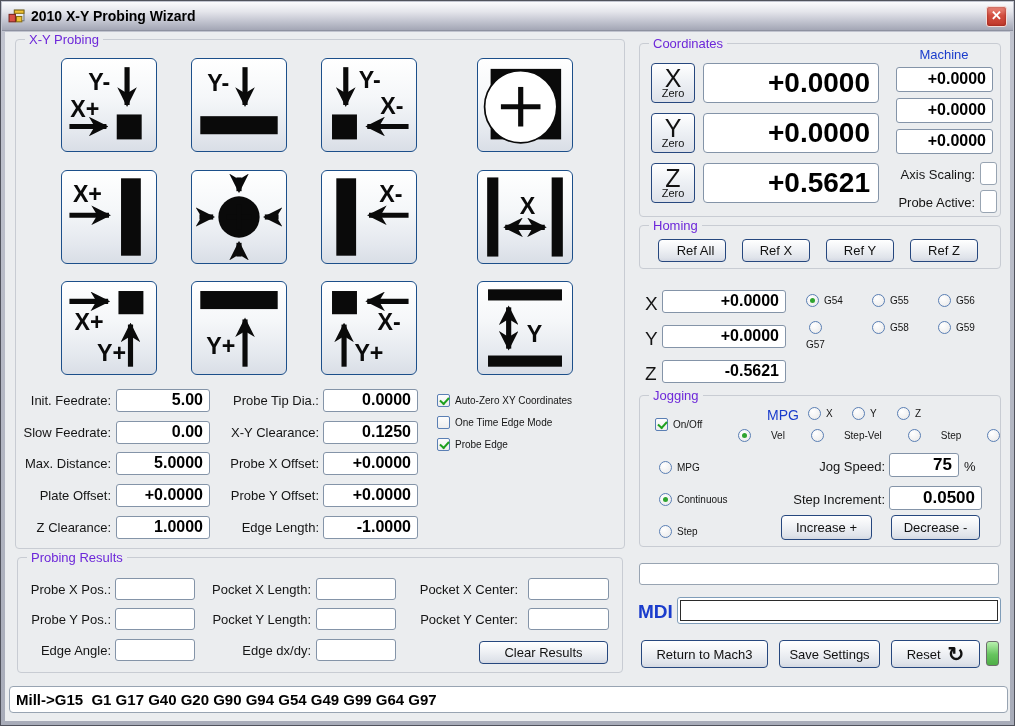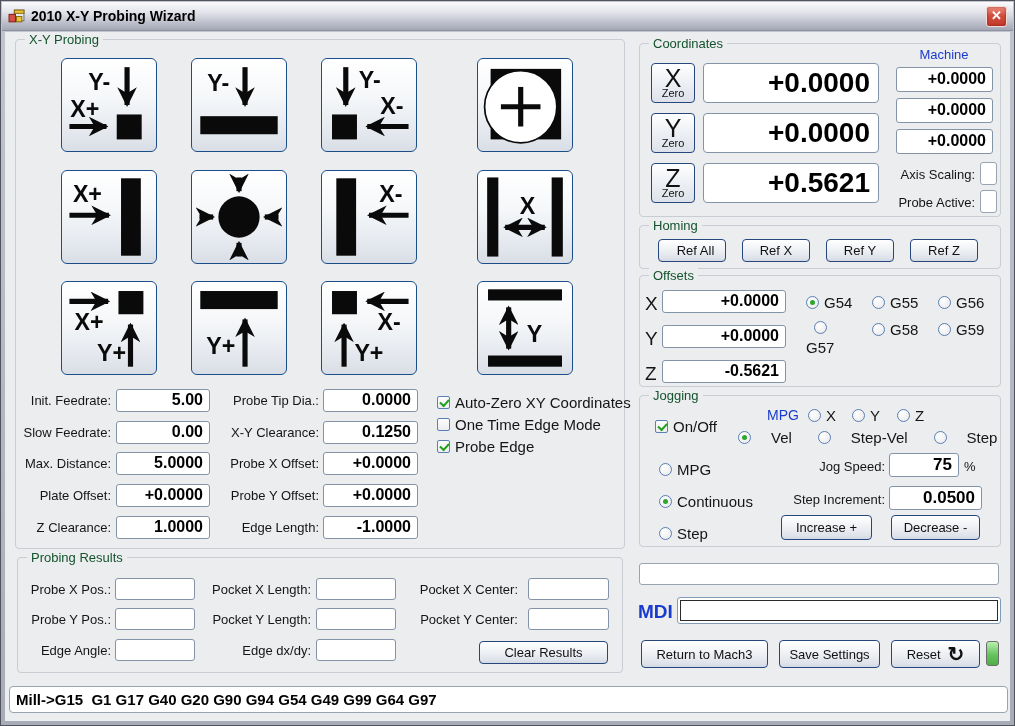--- a/index.html
+++ b/index.html
@@ -15,38 +15,38 @@
     border-bottom:1px solid #8d91a0; display:flex; align-items:center; padding:4px 6px; gap:6px; }
   .title { font-weight:bold; font-size:14px; color:#000; }
   .close-btn { margin-left:auto; width:21px; height:21px; border-radius:3px;
     border:1px solid #f3dcd8; color:#fff; font-weight:bold; font-size:13px; line-height:18px;
     text-align:center; background:linear-gradient(180deg,#ee8f82,#d8544563 45%,#c03a2c);
     background-color:#cf4a3c; box-shadow:inset 0 0 3px rgba(100,0,0,.55); cursor:pointer; }
   .clientbg { position:absolute; left:4px; right:4px; top:31px; bottom:4px; background:#ebedef; }
 
   .group { position:absolute; border:1px solid #c8ccd3; border-radius:4px; }
   .gl { position:absolute; top:-8px; left:9px; background:#ebedef; padding:0 4px;
-    font-size:13px; color:#14532d; line-height:15px; white-space:nowrap; }
+    font-size:13px; color:#6d28d9; line-height:15px; white-space:nowrap; }
 
   .lbl { position:absolute; font-size:13px; color:#151515; text-align:right; white-space:nowrap; }
   .fld { position:absolute; background:#fff; border:1px solid #8494a8; border-radius:3px;
     font-weight:bold; font-size:16px; color:#000; text-align:right; padding:1px 6px 0 2px; }
   .btn { position:absolute; border:1px solid #26477e; border-radius:4px; cursor:pointer;
     background:linear-gradient(180deg,#ffffff,#f1f3f6 40%,#dfe3ea 85%,#d3d8e2);
     font-size:13px; color:#111; display:flex; align-items:center; justify-content:center; gap:7px; }
 
   .pbtn { position:absolute; width:96px; height:94px; border:1px solid #1c4f8a; border-radius:6px;
     background:linear-gradient(180deg,#ffffff,#f5f7f9 42%,#e4e8ee 80%,#d9dee6); cursor:pointer;
     display:flex; align-items:center; justify-content:center; }
   .picon { width:86px; height:86px; }
   .picon line { stroke:#0a0a0a; stroke-width:6; }
   .picon text { font-weight:bold; font-size:27px; fill:#0a0a0a; font-family:"Liberation Sans",sans-serif; }
   .picon rect { fill:#0a0a0a; }
 
-  .row { position:absolute; display:flex; align-items:center; gap:5px; font-size:15px; color:#151515; white-space:nowrap; }
+  .row { position:absolute; display:flex; align-items:center; gap:5px; font-size:10px; color:#151515; white-space:nowrap; }
   .cb { width:13px; height:13px; border:1px solid #5a7fb4; border-radius:2px; flex:0 0 auto;
     background:linear-gradient(180deg,#fdfdfd,#ededed); position:relative; }
   .cb.on::after { content:""; position:absolute; left:2px; top:2px; width:7px; height:4px;
     border-left:2px solid #1fa11f; border-bottom:2px solid #1fa11f; transform:rotate(-48deg); }
   .rad { width:13px; height:13px; border:1px solid #5a7fb4; border-radius:50%; flex:0 0 auto;
     background:radial-gradient(circle at 35% 30%,#ffffff,#e8e8e8); position:relative; }
   .rad.on::after { content:""; position:absolute; left:3px; top:3px; width:5px; height:5px;
     border-radius:50%; background:#2fa42f; }
 
   .zerobtn { position:absolute; width:44px; height:40px; border:1px solid #26477e; border-radius:4px;
@@ -289,23 +289,20 @@
   <div class="indicator" style="left:979px; top:189px;"></div>
 
   <div class="group" style="left:638px; top:224px; width:362px; height:44px;">
     <span class="gl">Homing</span>
   </div>
   <div class="btn" style="left:657px; top:238px; width:68px; height:23px;padding-left:7px;">Ref All</div>
   <div class="btn" style="left:741px; top:238px; width:68px; height:23px;">Ref X</div>
   <div class="btn" style="left:825px; top:238px; width:68px; height:23px;">Ref Y</div>
   <div class="btn" style="left:909px; top:238px; width:68px; height:23px;">Ref Z</div>
 
-  <div class="group" style="left:638px; top:274px; width:362px; height:112px;">
-    <span class="gl">Offsets</span>
-  </div>
   <div class="lbl" style="left:644px; top:292px; font-size:19px;">X</div>
   <div class="fld" style="left:661px; top:289px; width:124px; height:23px;">+0.0000</div>
   <div class="lbl" style="left:644px; top:327px; font-size:19px;">Y</div>
   <div class="fld" style="left:661px; top:324px; width:124px; height:23px;">+0.0000</div>
   <div class="lbl" style="left:644px; top:362px; font-size:19px;">Z</div>
   <div class="fld" style="left:661px; top:359px; width:124px; height:23px;">-0.5621</div>
 
   <div class="row" style="left:805px; top:293px;">
     <span class="rad on"></span>
     <span>G54</span>

